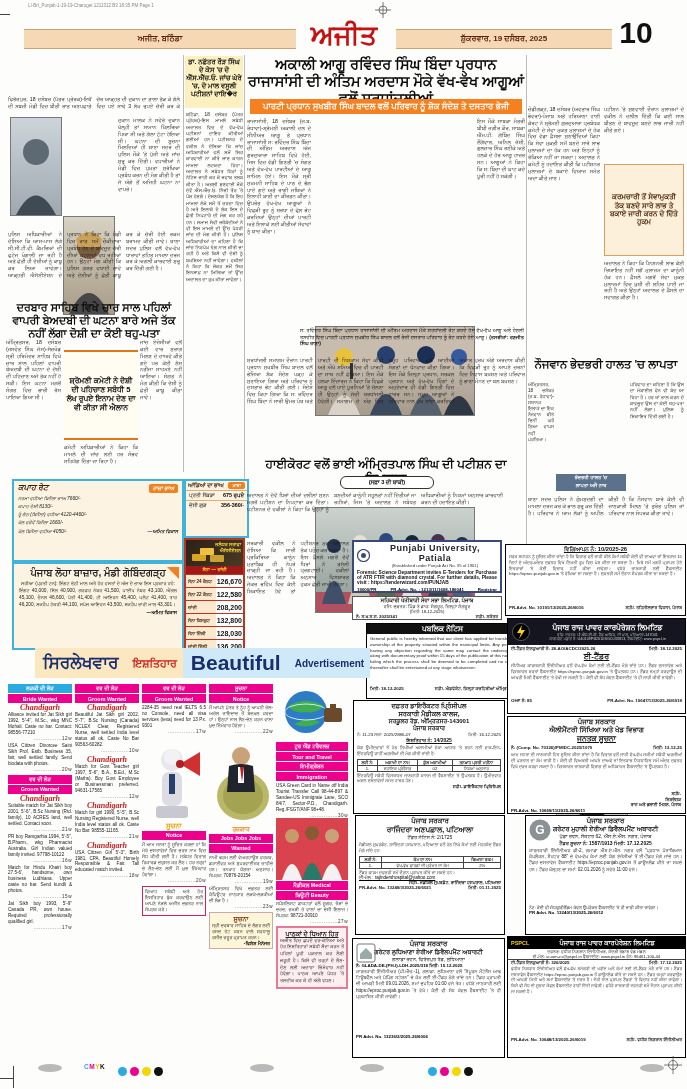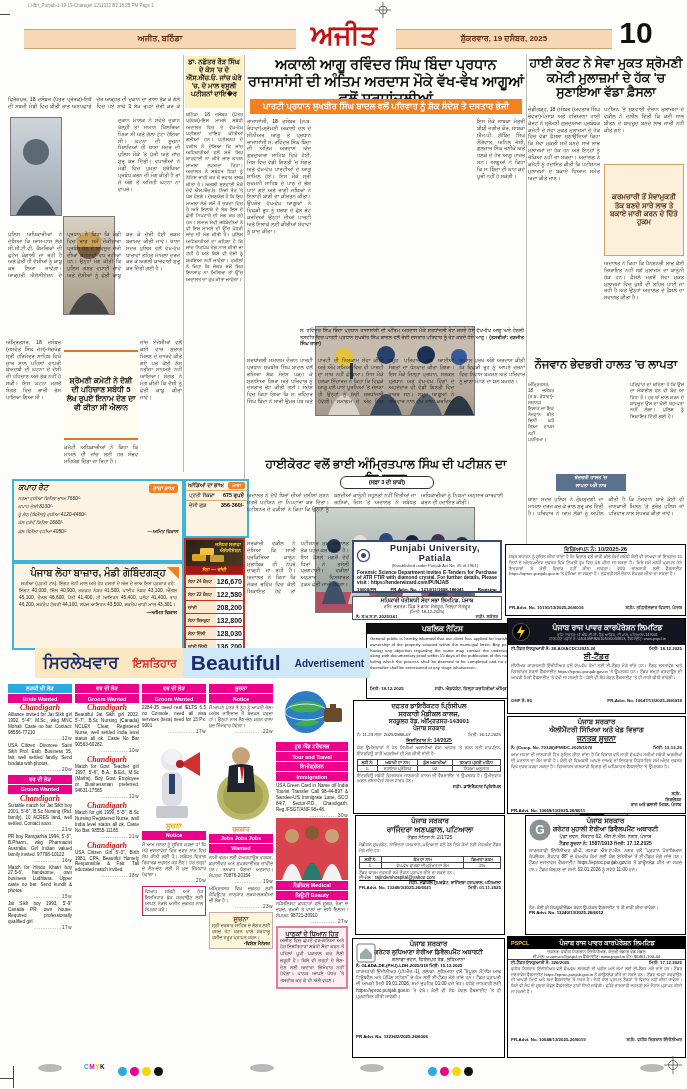--- a/index.html
+++ b/index.html
@@ -74,20 +74,21 @@
         <path d="M12 22 Q25 8 38 22 L36 30 L14 30 Z" fill="#caa25a"></path>
         <path d="M5 97 Q25 55 45 97 Z" fill="#474747"></path>
       </svg>
   </div>
   <div class="abs bt" style="left:118px;top:117px;width:62px;height:110px;">ਦੁਕਾਨ ਮਾਲਕ ਨੇ ਸਵੇਰੇ ਦੁਕਾਨ ਖੋਲ੍ਹੀ ਤਾਂ ਸਾਮਾਨ ਖਿੱਲਰਿਆ ਪਿਆ ਸੀ ਅਤੇ ਗੱਲਾ ਟੁੱਟਾ ਹੋਇਆ ਸੀ। ਘਟਨਾ ਦੀ ਸੂਚਨਾ ਮਿਲਦਿਆਂ ਹੀ ਥਾਣਾ ਸਦਰ ਦੀ ਪੁਲਿਸ ਮੌਕੇ 'ਤੇ ਪੁੱਜੀ ਅਤੇ ਜਾਂਚ ਸ਼ੁਰੂ ਕਰ ਦਿੱਤੀ। ਵਪਾਰੀਆਂ ਨੇ ਮੰਡੀ ਵਿਚ ਪੁਖ਼ਤਾ ਸੁਰੱਖਿਆ ਪ੍ਰਬੰਧ ਕਰਨ ਦੀ ਮੰਗ ਕੀਤੀ ਹੈ ਤਾਂ ਜੋ ਅੱਗੇ ਤੋਂ ਅਜਿਹੀ ਘਟਨਾ ਨਾ ਵਾਪਰੇ।</div>
   <div class="abs bt c3" style="left:8px;top:231px;width:172px;height:66px;">ਪੁਲਿਸ ਅਧਿਕਾਰੀਆਂ ਨੇ ਦੱਸਿਆ ਕਿ ਆਸ-ਪਾਸ ਲੱਗੇ ਸੀ.ਸੀ.ਟੀ.ਵੀ. ਕੈਮਰਿਆਂ ਦੀ ਫੁਟੇਜ ਖੰਗਾਲੀ ਜਾ ਰਹੀ ਹੈ ਅਤੇ ਛੇਤੀ ਹੀ ਦੋਸ਼ੀਆਂ ਨੂੰ ਕਾਬੂ ਕਰ ਲਿਆ ਜਾਵੇਗਾ। ਆੜ੍ਹਤੀ ਐਸੋਸੀਏਸ਼ਨ ਦੇ ਪ੍ਰਧਾਨ ਨੇ ਕਿਹਾ ਕਿ ਮੰਡੀ ਵਿਚ ਰਾਤ ਸਮੇਂ ਚੌਕੀਦਾਰਾ ਪ੍ਰਬੰਧ ਹੋਣ ਦੇ ਬਾਵਜੂਦ ਚੋਰੀ ਦੀਆਂ ਘਟਨਾਵਾਂ ਵਧ ਰਹੀਆਂ ਹਨ। ਉਨ੍ਹਾਂ ਮੰਗ ਕੀਤੀ ਕਿ ਪੁਲਿਸ ਗਸ਼ਤ ਵਧਾਈ ਜਾਵੇ ਅਤੇ ਦੋਸ਼ੀਆਂ ਨੂੰ ਛੇਤੀ ਕਾਬੂ ਕਰ ਕੇ ਚੋਰੀ ਹੋਈ ਰਕਮ ਬਰਾਮਦ ਕੀਤੀ ਜਾਵੇ। ਥਾਣਾ ਸਦਰ ਪੁਲਿਸ ਵਲੋਂ ਵੱਖ-ਵੱਖ ਧਾਰਾਵਾਂ ਤਹਿਤ ਮਾਮਲਾ ਦਰਜ ਕਰ ਕੇ ਅਗਲੀ ਕਾਰਵਾਈ ਸ਼ੁਰੂ ਕਰ ਦਿੱਤੀ ਗਈ ਹੈ।</div>
 
   <div class="abs hl" style="left:185px;top:56px;width:58px;height:52px;background:#fdf0c0;font-size:6.8px;padding:2px 1px;box-sizing:border-box;">ਡਾ. ਨਛੱਤਰ ਰੌੜ ਸਿੰਘ ਦੇ ਕੇਸ 'ਚ ਦੋ ਐੱਸ.ਐੱਚ.ਓ. ਜਾਂਚ ਘੇਰੇ 'ਚ, ਦੋ ਮਾਲ ਵਸੂਲੀ ਪਟੀਸ਼ਨਾਂ ਦਾਇ�ਰ</div>
   <div class="abs bt" style="left:186px;top:112px;width:57px;height:360px;font-size:4.8px;">ਬਠਿੰਡਾ, 18 ਦਸੰਬਰ (ਪੱਤਰ ਪ੍ਰੇਰਕ)-ਇਸ ਮਾਮਲੇ ਸਬੰਧੀ ਅਦਾਲਤ ਵਿਚ ਦੋ ਵੱਖ-ਵੱਖ ਪਟੀਸ਼ਨਾਂ ਦਾਇਰ ਕੀਤੀਆਂ ਗਈਆਂ ਹਨ। ਪਟੀਸ਼ਨਰ ਦੇ ਵਕੀਲ ਨੇ ਦੱਸਿਆ ਕਿ ਜਾਂਚ ਅਧਿਕਾਰੀਆਂ ਵਲੋਂ ਸਮੇਂ ਸਿਰ ਕਾਰਵਾਈ ਨਾ ਕੀਤੇ ਜਾਣ ਕਾਰਨ ਮਾਮਲਾ ਲਟਕਦਾ ਰਿਹਾ। ਅਦਾਲਤ ਨੇ ਸਬੰਧਤ ਧਿਰਾਂ ਨੂੰ ਨੋਟਿਸ ਜਾਰੀ ਕਰ ਕੇ ਜਵਾਬ ਤਲਬ ਕੀਤਾ ਹੈ। ਅਗਲੀ ਸੁਣਵਾਈ ਮੌਕੇ ਦੋਵੇਂ ਐੱਸ.ਐੱਚ.ਓ. ਨਿੱਜੀ ਤੌਰ 'ਤੇ ਪੇਸ਼ ਹੋਣਗੇ। ਦੱਸਣਯੋਗ ਹੈ ਕਿ ਇਹ ਮਾਮਲਾ ਲੰਮੇ ਸਮੇਂ ਤੋਂ ਚਰਚਾ ਵਿਚ ਹੈ ਅਤੇ ਇਲਾਕੇ ਦੇ ਲੋਕ ਇਸ ਦੇ ਛੇਤੀ ਨਿਪਟਾਰੇ ਦੀ ਮੰਗ ਕਰ ਰਹੇ ਹਨ। ਸਮਾਜ ਸੇਵੀ ਜਥੇਬੰਦੀਆਂ ਨੇ ਵੀ ਇਸ ਮਾਮਲੇ ਦੀ ਉੱਚ ਪੱਧਰੀ ਜਾਂਚ ਦੀ ਮੰਗ ਕੀਤੀ ਹੈ। ਪੁਲਿਸ ਅਧਿਕਾਰੀਆਂ ਦਾ ਕਹਿਣਾ ਹੈ ਕਿ ਜਾਂਚ ਨਿਰਪੱਖ ਢੰਗ ਨਾਲ ਕੀਤੀ ਜਾ ਰਹੀ ਹੈ ਅਤੇ ਕਿਸੇ ਵੀ ਦੋਸ਼ੀ ਨੂੰ ਬਖ਼ਸ਼ਿਆ ਨਹੀਂ ਜਾਵੇਗਾ। ਵਕੀਲਾਂ ਨੇ ਕਿਹਾ ਕਿ ਜੇਕਰ ਸਮੇਂ ਸਿਰ ਇਨਸਾਫ਼ ਨਾ ਮਿਲਿਆ ਤਾਂ ਉੱਚ ਅਦਾਲਤ ਦਾ ਰੁਖ਼ ਕੀਤਾ ਜਾਵੇਗਾ।</div>
 
+  <div class="abs hl" style="left:6px;top:301px;width:176px;font-size:11px;">ਦਰਬਾਰ ਸਾਹਿਬ ਵਿਖੇ ਚਾਰ ਸਾਲ ਪਹਿਲਾਂ ਵਾਪਰੀ ਬੇਅਦਬੀ ਦੀ ਘਟਨਾ ਬਾਰੇ ਅਜੇ ਤੱਕ ਨਹੀਂ ਲੱਗਾ ਦੋਸ਼ੀ ਦਾ ਕੋਈ ਥਹੁ-ਪਤਾ</div>
   <div class="abs bt" style="left:6px;top:339px;width:55px;height:132px;">ਅੰਮ੍ਰਿਤਸਰ, 18 ਦਸੰਬਰ (ਜਸਵੰਤ ਸਿੰਘ ਜੱਸ)-ਸੱਚਖੰਡ ਸ੍ਰੀ ਹਰਿਮੰਦਰ ਸਾਹਿਬ ਵਿਖੇ ਚਾਰ ਸਾਲ ਪਹਿਲਾਂ ਵਾਪਰੀ ਬੇਅਦਬੀ ਦੀ ਘਟਨਾ ਦੇ ਦੋਸ਼ੀ ਦੀ ਪਹਿਚਾਣ ਅਜੇ ਤੱਕ ਨਹੀਂ ਹੋ ਸਕੀ। ਇਸ ਘਟਨਾ ਮਗਰੋਂ ਸੰਗਤ ਵਿਚ ਭਾਰੀ ਰੋਸ ਪਾਇਆ ਗਿਆ ਸੀ।</div>
   <div class="abs hl" style="left:64px;top:350px;width:74px;height:90px;border-top:2px solid #e07818;border-bottom:2px solid #e07818;background:#fffdf2;font-size:7.6px;display:flex;align-items:center;padding:2px;box-sizing:border-box;">ਸ਼੍ਰੋਮਣੀ ਕਮੇਟੀ ਨੇ ਦੋਸ਼ੀ ਦੀ ਪਹਿਚਾਣ ਸਬੰਧੀ 5 ਲੱਖ ਰੁਪਏ ਇਨਾਮ ਦੇਣ ਦਾ ਵੀ ਕੀਤਾ ਸੀ ਐਲਾਨ</div>
   <div class="abs bt" style="left:140px;top:339px;width:42px;height:132px;">ਜਾਂਚ ਏਜੰਸੀਆਂ ਵਲੋਂ ਕਈ ਵਾਰ ਸੁਰਾਗ ਮਿਲਣ ਦੇ ਦਾਅਵੇ ਕੀਤੇ ਗਏ ਪਰ ਕੋਈ ਠੋਸ ਨਤੀਜਾ ਸਾਹਮਣੇ ਨਹੀਂ ਆਇਆ। ਸੰਗਤ ਨੇ ਮੰਗ ਕੀਤੀ ਕਿ ਦੋਸ਼ੀ ਨੂੰ ਛੇਤੀ ਕਾਬੂ ਕੀਤਾ ਜਾਵੇ।</div>
   <div class="abs bt" style="left:64px;top:444px;width:74px;height:26px;">ਕਮੇਟੀ ਅਧਿਕਾਰੀਆਂ ਨੇ ਕਿਹਾ ਕਿ ਮਾਮਲੇ ਦੀ ਜਾਂਚ ਲਈ ਹਰ ਸੰਭਵ ਸਹਿਯੋਗ ਦਿੱਤਾ ਜਾ ਰਿਹਾ ਹੈ।</div>
 
   <div class="ratebox abs" style="left:12px;top:479px;width:168px;height:79px;font-style:italic;">
     <div style="display:flex;justify-content:space-between;align-items:center;padding:2px 4px;">
       <span style="font-size:8px;font-weight:bold;color:#3a1a06;">ਕਪਾਹ ਰੇਟ</span>
       <span class="pill-tag">ਤਾਜ਼ਾ ਭਾਅ</span>
     </div>
@@ -264,21 +265,20 @@
 
   <div class="adbox abs" style="left:366px;top:623px;width:151px;height:74px;">
     <div style="background:#111;color:#fff;font-size:7.5px;font-weight:bold;text-align:center;height:10px;line-height:10px;">ਪਬਲਿਕ ਨੋਟਿਸ</div>
     <div class="tiny" style="padding:2px 3px;height:48px;">General public is hereby informed that our client has applied for transfer of ownership of the property situated within the municipal limits. Any person having any objection regarding the same may contact the undersigned along with documentary proof within 15 days of the publication of this notice, failing which the process shall be deemed to be completed and no claim thereafter shall be entertained at any stage whatsoever.</div>
     <div class="footrow" style="padding:0 3px;">
         <span>ਮਿਤੀ: 18-12-2025</span>
         <span>ਸਹੀ/- ਐਡਵੋਕੇਟ, ਜ਼ਿਲ੍ਹਾ ਕਚਹਿਰੀਆਂ ਅੰਮ੍ਰਿਤਸਰ</span>
       </div>
   </div>
 
-  <div class="abs hl" style="left:529px;top:56px;width:154px;font-size:12.5px;">ਹਾਈ ਕੋਰਟ ਨੇ ਸੇਵਾ ਮੁਕਤ ਸ਼੍ਰੋਮਣੀ ਕਮੇਟੀ ਮੁਲਾਜ਼ਮਾਂ ਦੇ ਹੱਕ 'ਚ ਸੁਣਾਇਆ ਵੱਡਾ ਫ਼ੈਸਲਾ</div>
   <div class="abs bt" style="left:528px;top:106px;width:72px;height:250px;">ਚੰਡੀਗੜ੍ਹ, 18 ਦਸੰਬਰ (ਅਵਤਾਰ ਸਿੰਘ ਭੰਵਰਾ)-ਪੰਜਾਬ ਅਤੇ ਹਰਿਆਣਾ ਹਾਈ ਕੋਰਟ ਨੇ ਸ਼੍ਰੋਮਣੀ ਗੁਰਦੁਆਰਾ ਪ੍ਰਬੰਧਕ ਕਮੇਟੀ ਦੇ ਸੇਵਾ ਮੁਕਤ ਮੁਲਾਜ਼ਮਾਂ ਦੇ ਹੱਕ ਵਿਚ ਵੱਡਾ ਫ਼ੈਸਲਾ ਸੁਣਾਉਂਦਿਆਂ ਕਿਹਾ ਕਿ ਸੇਵਾ ਮੁਕਤੀ ਸਮੇਂ ਬਣਦੇ ਸਾਰੇ ਲਾਭ ਮੁਲਾਜ਼ਮਾਂ ਦਾ ਹੱਕ ਹਨ ਅਤੇ ਇਨ੍ਹਾਂ ਨੂੰ ਰੋਕਿਆ ਨਹੀਂ ਜਾ ਸਕਦਾ। ਅਦਾਲਤ ਨੇ ਕਮੇਟੀ ਨੂੰ ਹਦਾਇਤ ਕੀਤੀ ਕਿ ਪਟੀਸ਼ਨਰ ਮੁਲਾਜ਼ਮਾਂ ਦੇ ਬਕਾਏ ਵਿਆਜ ਸਮੇਤ ਅਦਾ ਕੀਤੇ ਜਾਣ।</div>
   <div class="abs bt" style="left:604px;top:106px;width:80px;height:55px;">ਪਟੀਸ਼ਨ 'ਤੇ ਸੁਣਵਾਈ ਦੌਰਾਨ ਮੁਲਾਜ਼ਮਾਂ ਦੇ ਵਕੀਲ ਨੇ ਦਲੀਲ ਦਿੱਤੀ ਕਿ ਕਈ ਸਾਲ ਬੀਤਣ ਦੇ ਬਾਵਜੂਦ ਬਣਦੇ ਲਾਭ ਜਾਰੀ ਨਹੀਂ ਕੀਤੇ ਗਏ।</div>
   <div class="abs hl" style="left:604px;top:164px;width:80px;height:92px;background:#fcf0da;border:1px solid #d8a060;font-size:7.2px;display:flex;align-items:center;padding:2px;box-sizing:border-box;color:#4a2406;">ਕਰਮਚਾਰੀ ਤੋਂ ਸੇਵਾਮੁਕਤੀ ਤੱਕ ਬਣਦੇ ਸਾਰੇ ਲਾਭ ਤੇ ਬਕਾਏ ਜਾਰੀ ਕਰਨ ਦੇ ਦਿੱਤੇ ਹੁਕਮ</div>
   <div class="abs bt" style="left:604px;top:260px;width:80px;height:96px;">ਅਦਾਲਤ ਨੇ ਕਿਹਾ ਕਿ ਪੈਨਸ਼ਨਰੀ ਲਾਭ ਕੋਈ ਰਿਆਇਤ ਨਹੀਂ ਸਗੋਂ ਮੁਲਾਜ਼ਮ ਦਾ ਕਾਨੂੰਨੀ ਹੱਕ ਹਨ। ਫ਼ੈਸਲੇ ਮਗਰੋਂ ਸੇਵਾ ਮੁਕਤ ਮੁਲਾਜ਼ਮਾਂ ਵਿਚ ਖ਼ੁਸ਼ੀ ਦੀ ਲਹਿਰ ਪਾਈ ਜਾ ਰਹੀ ਹੈ ਅਤੇ ਉਨ੍ਹਾਂ ਅਦਾਲਤ ਦੇ ਫ਼ੈਸਲੇ ਦਾ ਸਵਾਗਤ ਕੀਤਾ ਹੈ।</div>
 
   <div class="abs hl" style="left:528px;top:358px;width:156px;font-size:11.5px;">ਨੌਜਵਾਨ ਭੇਦਭਰੀ ਹਾਲਤ 'ਚ ਲਾਪਤਾ</div>
   <div class="abs bt" style="left:528px;top:382px;width:26px;height:110px;font-size:4.6px;">ਅੰਮ੍ਰਿਤਸਰ, 18 ਦਸੰਬਰ (ਜ.ਬ. ਰੰਧਾਵਾ)-ਸਥਾਨਕ ਇਲਾਕੇ ਦਾ ਇਕ ਨੌਜਵਾਨ ਬੀਤੇ ਦਿਨੀਂ ਘਰੋਂ ਗਿਆ ਵਾਪਸ ਨਹੀਂ ਪਰਤਿਆ।</div>
   <div class="photo abs" style="left:556px;top:398px;width:70px;height:74px;background:linear-gradient(180deg,#cfd6da,#9aa4ab);">
     <svg width="70" height="74">
         <circle cx="35" cy="26" r="12" fill="#6e5a46"></circle>

